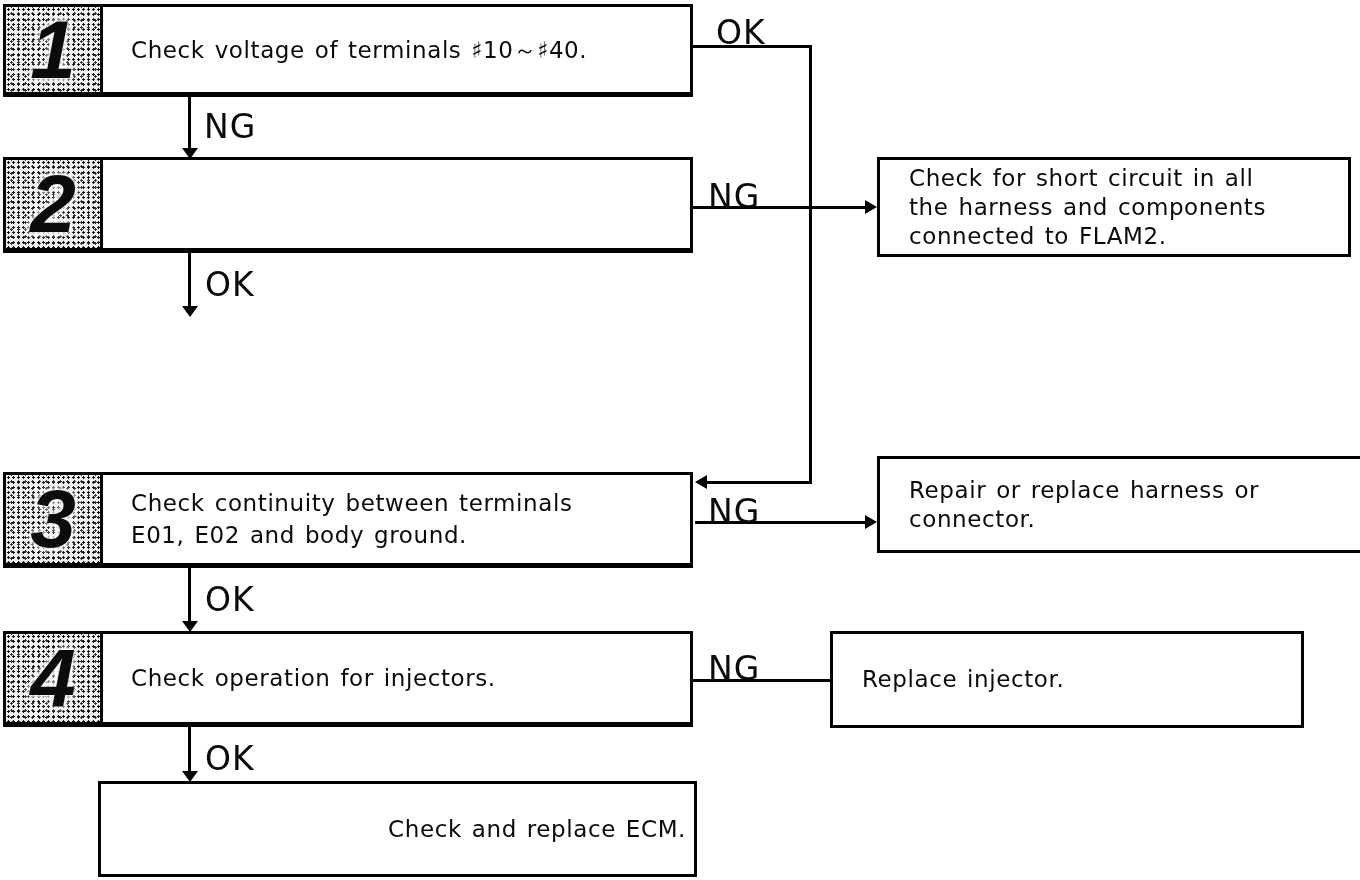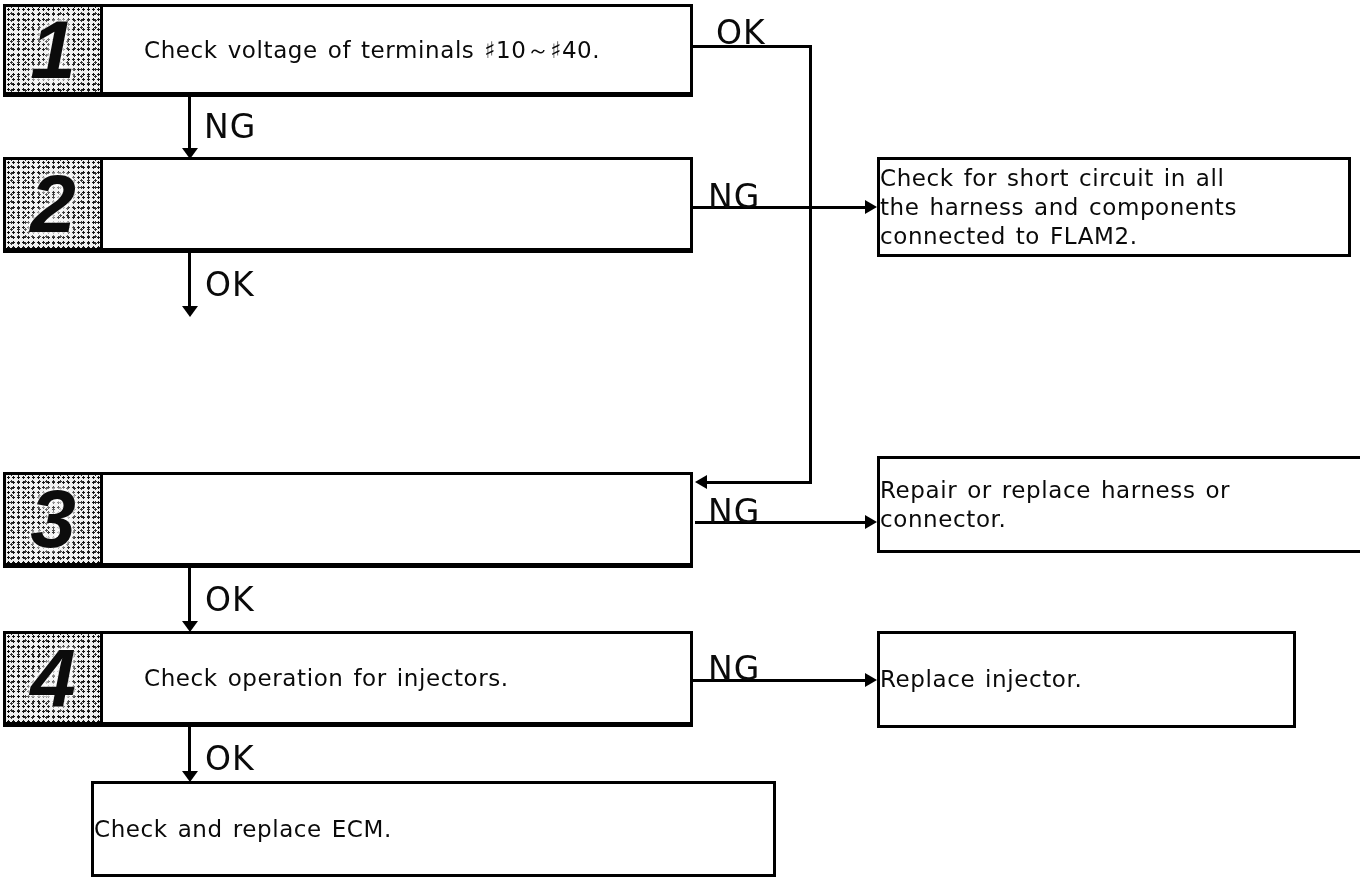--- a/index.html
+++ b/index.html
@@ -33,28 +33,27 @@
     font-family:"Liberation Sans",sans-serif;
     font-size:82px;line-height:1;
     font-weight:bold;font-style:italic;
     color:#0c0c0c;
     text-shadow:0 0 5px #fff,0 0 5px #fff,0 0 8px #fff;
   }
   .step-text{
     flex:1;display:flex;align-items:center;
     padding-left:28px;padding-right:8px;
     background:#fff;
-    margin-left:13px;
   }
   
   .action-box{
     position:absolute;box-sizing:border-box;
     border:3px solid #000;background:#fff;
     display:flex;align-items:center;
-    padding-right:8px;
+    padding-left:29px;padding-right:8px;
   }
   .txt{
     font-size:23px;line-height:32px;
     letter-spacing:0.6px;word-spacing:2px;
     white-space:pre-line;
   }
   .right-col .txt{line-height:29px;}
   
   .hline,.vline{position:absolute;background:#000;}
   .hline{height:3px;}
@@ -113,20 +112,24 @@
 
   <div class="vline" style="left:188px;top:253px;height:57px;"></div>
   <div class="ah ah-down" style="left:182px;top:306px;"></div>
   <div class="clabel" style="left:205px;top:265px;">OK</div>
 
 
   <div class="step-row" style="top:472px;height:96px;">
     <div class="num-tab">
       <span class="num">3</span>
     </div>
+    <div class="step-text">
+      <span class="txt">Check continuity between terminals
+E01, E02 and body ground.</span>
+    </div>
   </div>
 
   <div class="hline" style="left:695px;top:521px;width:170px;"></div>
   <div class="ah ah-right" style="left:865px;top:515px;"></div>
   <div class="clabel" style="left:708px;top:492px;">NG</div>
 
   <div class="action-box right-col" style="left:877px;top:456px;width:500px;height:97px;">
     <span class="txt">Repair or replace harness or
 connector.</span>
   </div>
@@ -141,25 +144,25 @@
     </div>
     <div class="step-text">
       <span class="txt">Check operation for injectors.</span>
     </div>
   </div>
 
   <div class="hline" style="left:693px;top:679px;width:172px;"></div>
   <div class="ah ah-right" style="left:865px;top:673px;"></div>
   <div class="clabel" style="left:708px;top:649px;">NG</div>
 
-  <div class="action-box right-col" style="left:877px;top:631px;width:419px;height:97px;">
+  <div class="action-box right-col" style="left:830px;top:631px;width:474px;height:97px;">
     <span class="txt">Replace injector.</span>
   </div>
 
   <div class="vline" style="left:188px;top:727px;height:46px;"></div>
   <div class="ah ah-down" style="left:182px;top:771px;"></div>
   <div class="clabel" style="left:205px;top:739px;">OK</div>
 
-  <div class="action-box" style="left:91px;top:781px;width:685px;height:96px;">
+  <div class="action-box" style="left:98px;top:781px;width:599px;height:96px;justify-content:flex-end;">
     <span class="txt">Check and replace ECM.</span>
   </div>
 
 </div>
 
 </body></html>

